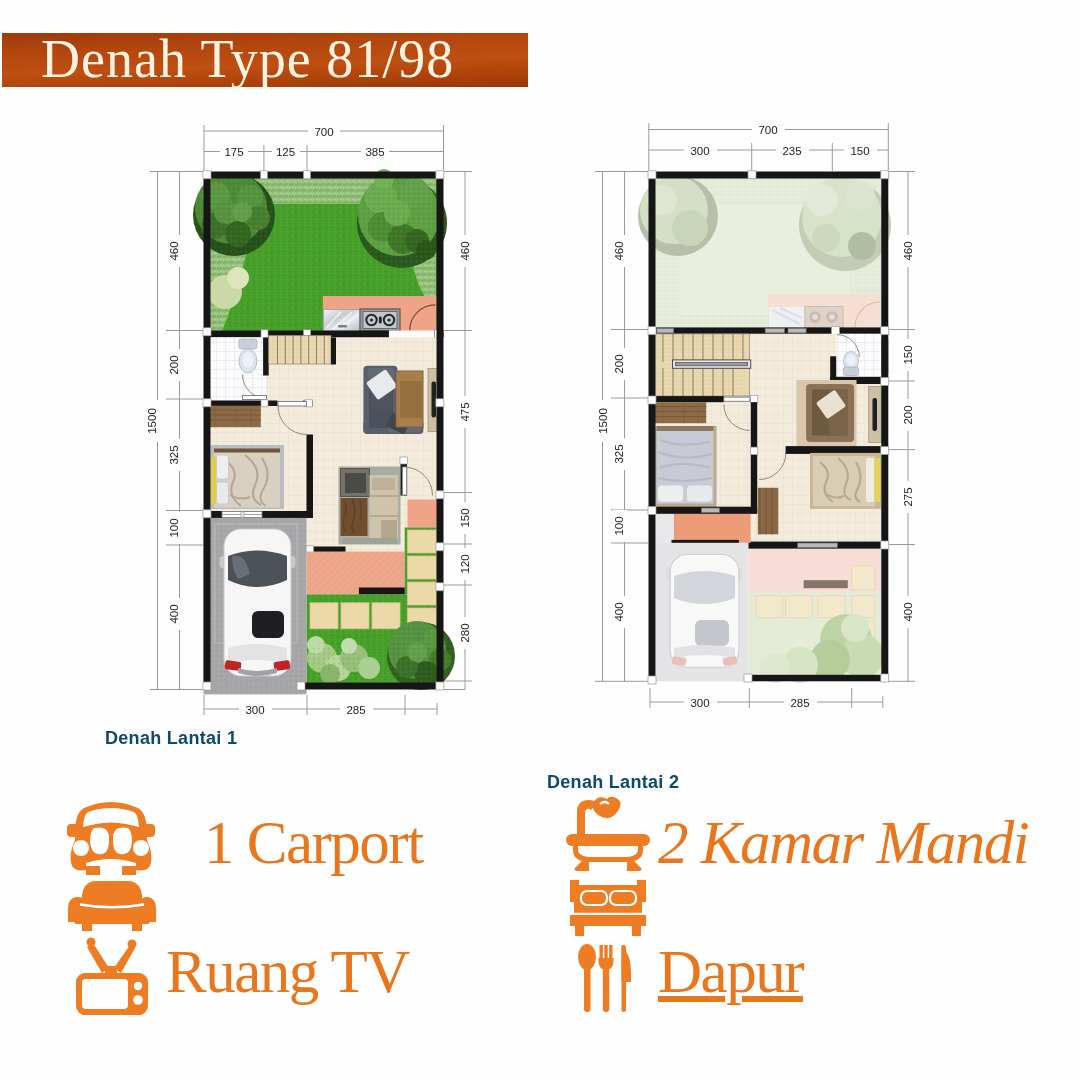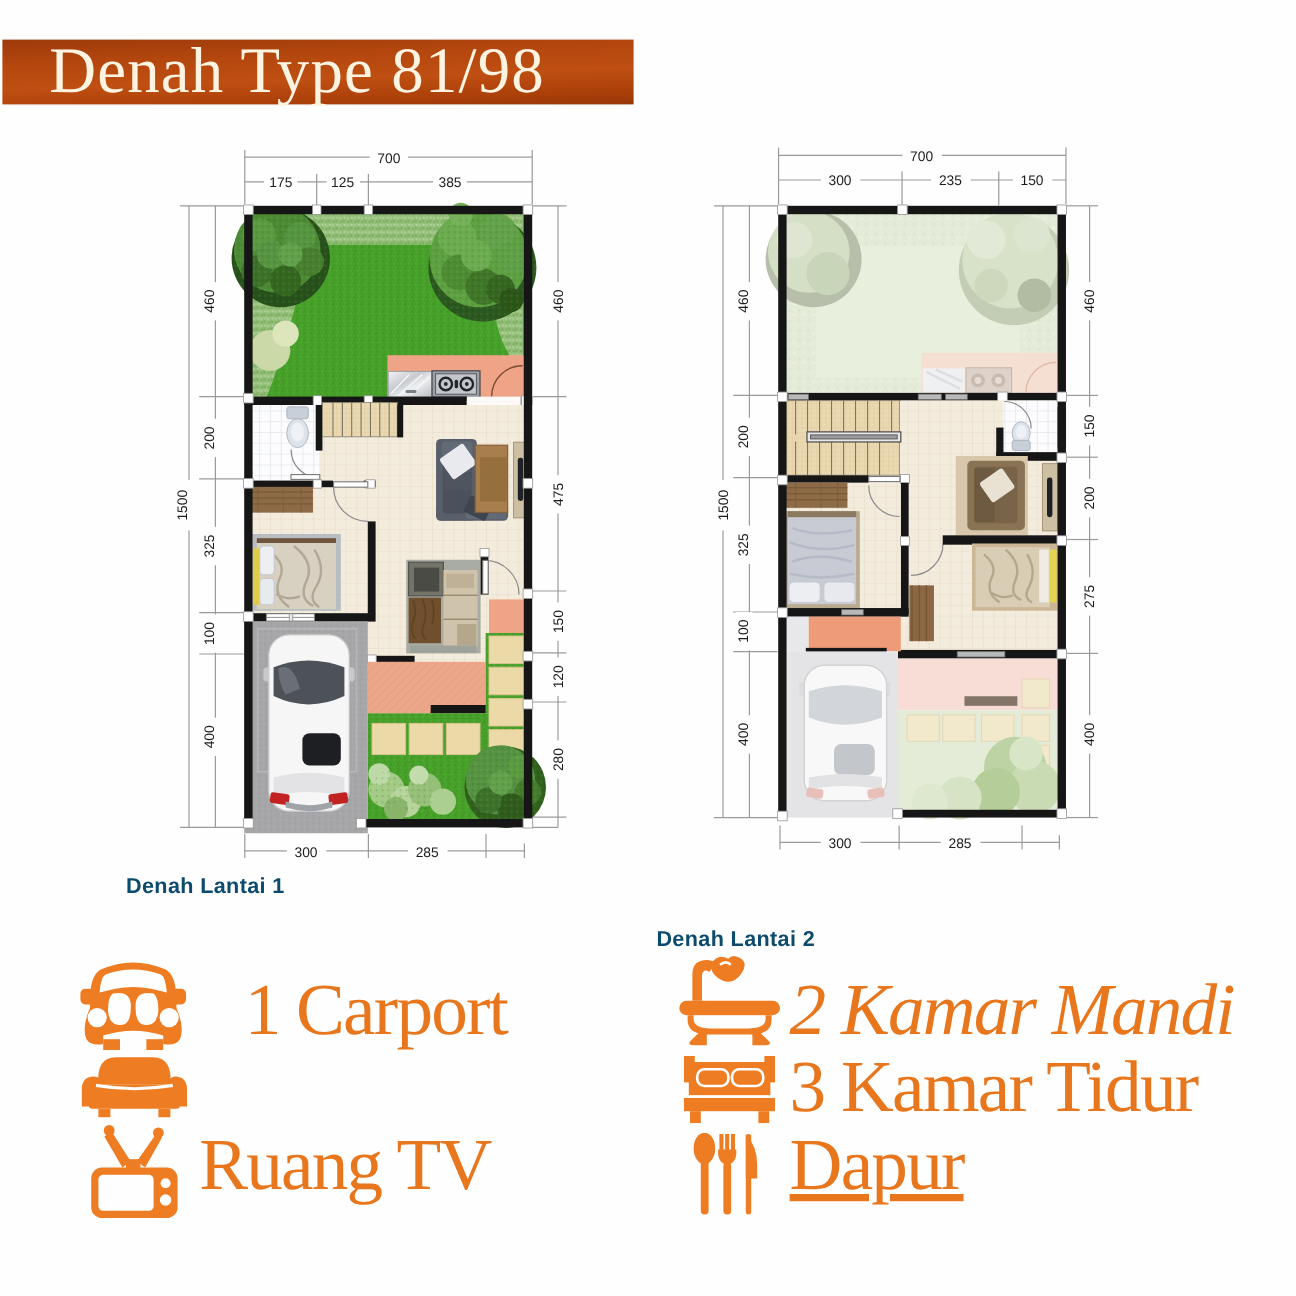--- a/index.html
+++ b/index.html
@@ -970,16 +970,15 @@
 </g>
 </svg>
 
 <div class="legtxt" style="left:176px;top:812px;margin-left:28px;">1 Carport</div>
 
 
 <div class="legtxt" style="left:166px;top:941px;font-family:Liberation Serif, serif;">Ruang TV</div>
 
 <div class="legtxt" style="left:658px;top:812px;font-style:italic;">2 Kamar Mandi</div>
 
-<div class="legtxt" style="left:658px;top:876px;">3 Kamar Tidur</div>
 
 <div class="legtxt" style="left:658px;top:941px;text-decoration:underline;">Dapur</div>
 </div>
 
 </body></html>

